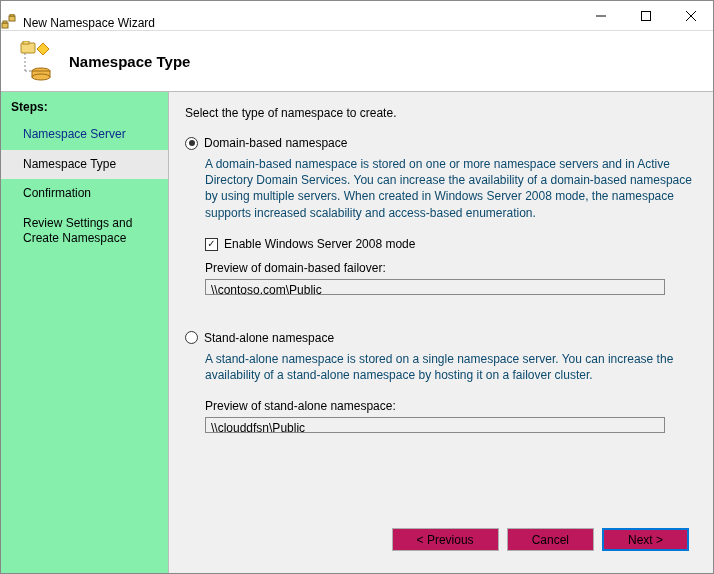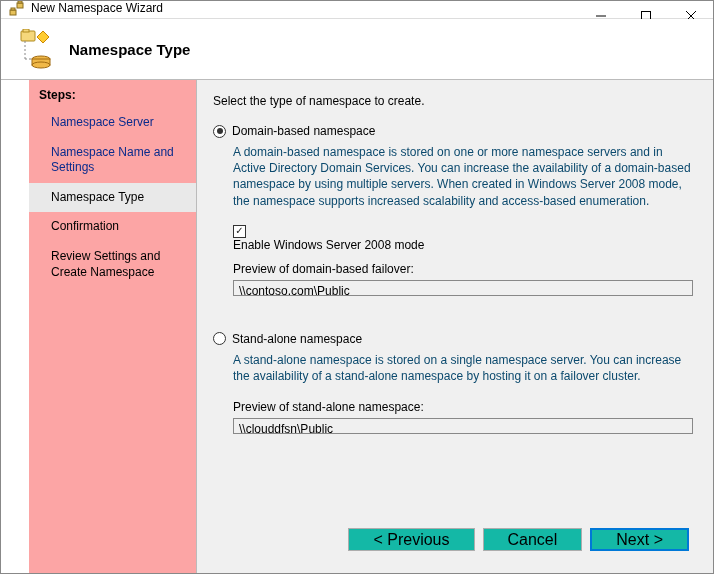--- a/index.html
+++ b/index.html
@@ -12,24 +12,23 @@
   }
   .window {
     width: 714px;
     height: 574px;
     border: 1px solid #888;
     display: flex;
     flex-direction: column;
     background: #fff;
   }
   .titlebar {
-    height: 18px;
-    display: flex;
-    align-items: flex-start;
-    padding-left: 8px;
+    height: 30px;
+    display: flex;
+    align-items: flex-end;
     border-bottom: 1px solid #ddd;
     background: #fff;
   }
   .titlebar-icon {
     width: 16px; height: 16px;
     margin-right: 6px;
   }
   .titlebar-text { flex: 1; font-size: 12px; }
   .titlebar-buttons { display: flex; }
   .tb-btn {
@@ -48,25 +47,24 @@
   }
   .header-icon { width: 40px; height: 40px; margin-right: 14px; }
   .header-title { font-size: 15px; font-weight: bold; }
   .body {
     flex: 1;
     display: flex;
     border-top: 1px solid #bbb;
     min-height: 0;
   }
   .sidebar {
-    width: 190px;
-    background: #fca5a5;
+    width: 168px;
+    background: #86efac;
     border-right: 1px solid #bbb;
     padding-top: 4px;
-    margin-left: 28px;
   }
   .steps-header {
     font-weight: bold;
     padding: 4px 10px 6px 10px;
     font-size: 12px;
   }
   .step {
     padding: 7px 22px;
     color: #0a2b8c;
     cursor: pointer;
@@ -107,22 +105,22 @@
     background: #333;
     border-radius: 50%;
   }
   .option-desc {
     margin-left: 20px;
     margin-bottom: 16px;
     color: #0c4a6e;
     line-height: 1.35;
   }
   .checkbox-row {
-    display: flex; align-items: flex-start;
-    margin-left: 20px; margin-bottom: 10px; flex-direction: column;
+    display: flex; align-items: flex-end;
+    margin-left: 20px; margin-bottom: 10px;
   }
   .checkbox {
     width: 13px; height: 13px;
     border: 1px solid #333;
     background: #fff;
     margin-right: 6px;
     display: flex; align-items: center; justify-content: center;
     font-size: 10px; line-height:1;
     color: #222;
   }
@@ -141,22 +139,22 @@
   .buttons {
     display: flex;
     justify-content: flex-end;
     gap: 8px;
     padding: 10px 4px 12px 0;
   }
   .btn {
     min-width: 86px;
     height: 23px;
     border: 1px solid #adadad;
-    background: #14b8a6;
-    font-size: 16px;
+    background: #be185d;
+    font-size: 12px;
     display: flex; align-items: center; justify-content: center;
     padding: 0 24px;
     cursor: pointer;
   }
   .btn.primary {
     border: 2px solid #0078d7;
   }
 </style>
 </head>
 <body>
@@ -206,21 +204,20 @@
         <ellipse cx="26" cy="36" rx="9" ry="3" fill="#f0b848" stroke="#a06a10"></ellipse>
       </svg>
     </span>
     <span class="header-title">Namespace Type</span>
   </div>
 
   <div class="body">
     <div class="sidebar">
       <div class="steps-header">Steps:</div>
       <div class="step">Namespace Server</div>
-      <div class="step">Namespace Name and Settings</div>
       <div class="step current">Namespace Type</div>
       <div class="step future">Confirmation</div>
       <div class="step future">Review Settings and Create Namespace</div>
     </div>
 
     <div class="content">
       <div class="content-inner">
         <div class="instr">Select the type of namespace to create.</div>
 
         <div class="radio-row">

